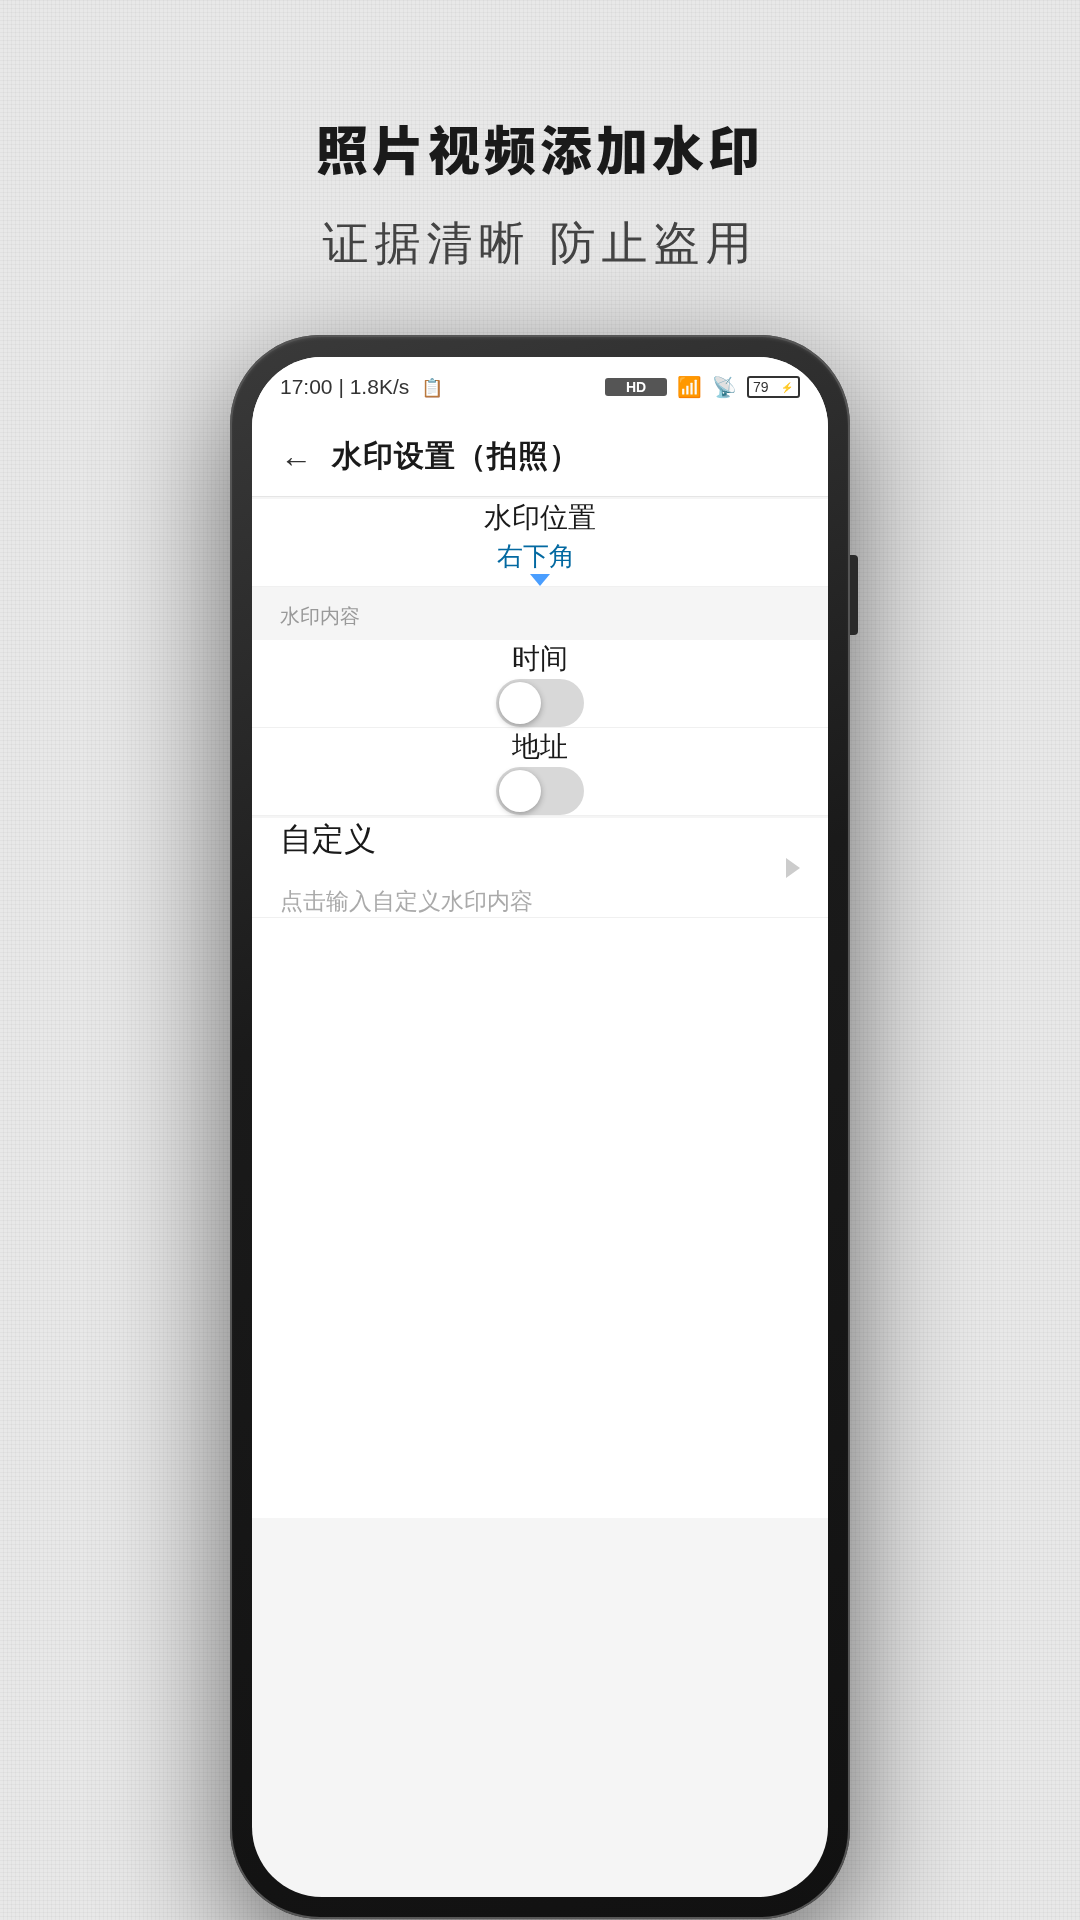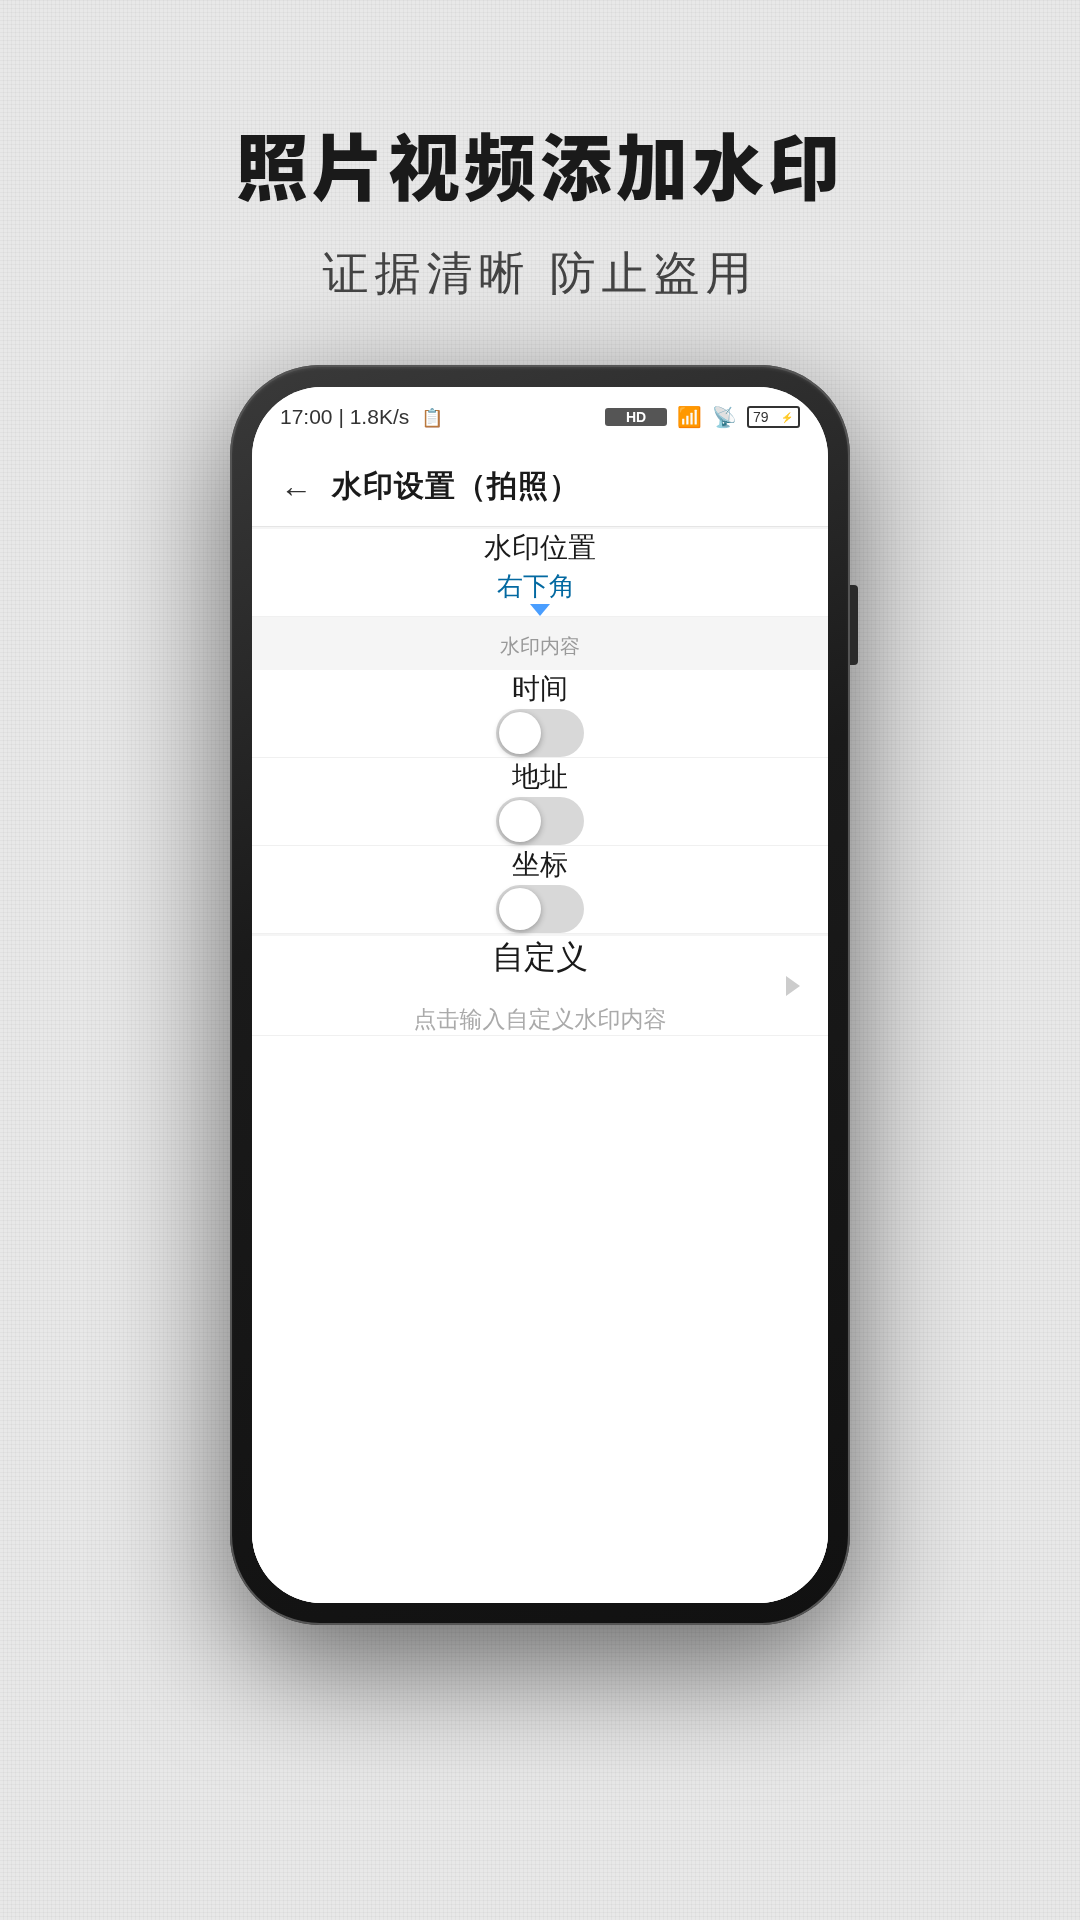--- a/index.html
+++ b/index.html
@@ -14,43 +14,42 @@
       font-family: -apple-system, 'PingFang SC', 'Helvetica Neue', sans-serif;
       display: flex;
       flex-direction: column;
       align-items: center;
       position: relative;
       overflow: hidden;
     }
 
     .hero-title {
       margin-top: 110px;
-      font-size: 72px;
+      font-size: 52px;
       font-weight: 900;
       color: #1a1a1a;
       letter-spacing: 4px;
       text-align: center;
       font-family: 'PingFang SC', 'Noto Sans CJK SC', sans-serif;
     }
 
     .hero-subtitle {
       margin-top: 28px;
       font-size: 46px;
       font-weight: 400;
       color: #444;
       letter-spacing: 6px;
       text-align: center;
     }
 
     .phone-wrapper {
       margin-top: 60px;
       position: relative;
       width: 620px;
-      height: 1260px;
-      text-align: center;
+      height: 1584px;
     }
 
     
     .phone-shell {
       position: absolute;
       inset: 0;
       background: linear-gradient(160deg, #3a3a3a 0%, #1a1a1a 40%, #111 100%);
       border-radius: 90px;
       box-shadow:
         0 40px 120px rgba(0,0,0,0.55),
@@ -289,24 +288,20 @@
       <div class="settings-row">
         <span class="settings-row-label">时间</span>
         <div class="toggle"></div>
       </div>
 
       <div class="settings-row">
         <span class="settings-row-label">地址</span>
         <div class="toggle"></div>
       </div>
 
-      <div class="settings-row">
-        <span class="settings-row-label">坐标</span>
-        <div class="toggle"></div>
-      </div>
 
       <div class="custom-row" style="margin-top:2px;">
         <span class="custom-row-title">自定义</span>
         <span class="custom-row-subtitle">点击输入自定义水印内容</span>
         <div class="custom-row-chevron"></div>
       </div>
 
       <div style="background:#fff; height:600px;"></div>
 
     </div>

